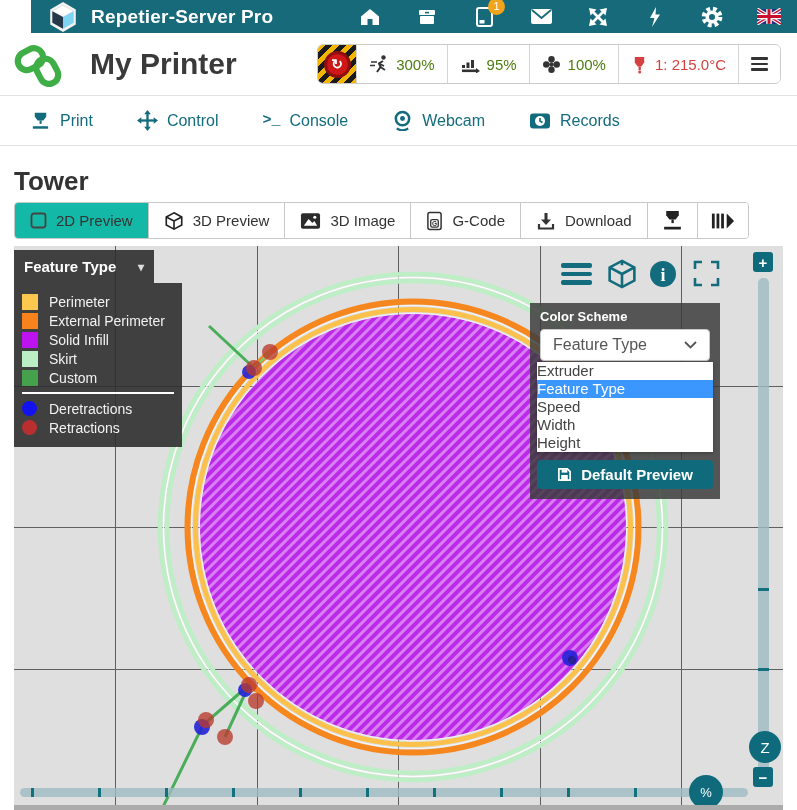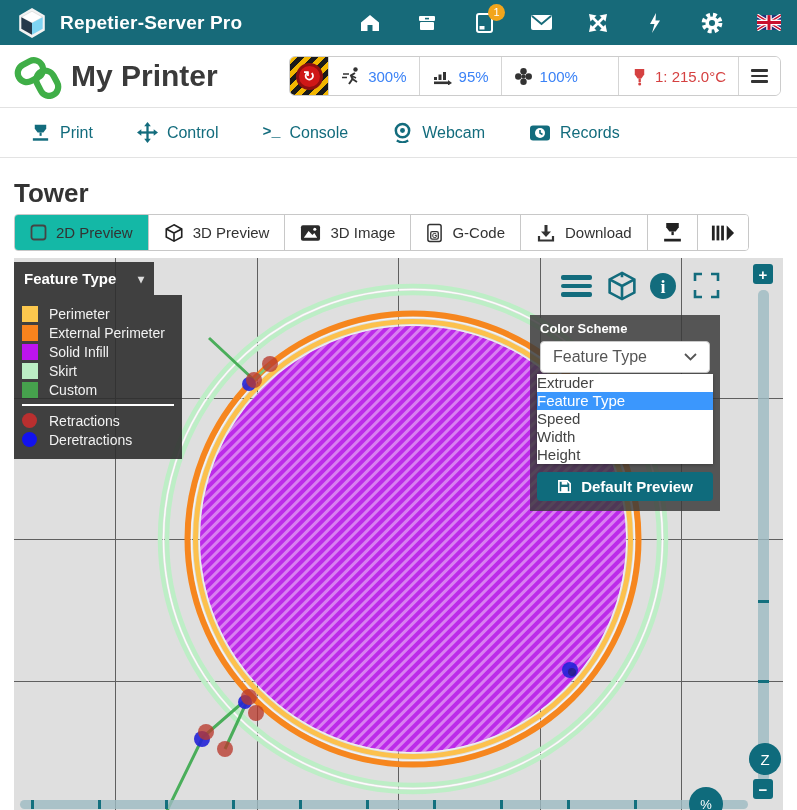--- a/index.html
+++ b/index.html
@@ -1,36 +1,36 @@
 <!DOCTYPE html>
 <html><head>
 <meta charset="utf-8">
 <style>
   * { margin:0; padding:0; box-sizing:border-box; }
   html,body { width:797px; height:810px; overflow:hidden; background:#fff;
     font-family:"Liberation Sans", sans-serif; }
   
-  .navbar { height:45px; background:#176a79; display:flex; align-items:center; padding:0 16px; }
+  .navbar { height:33px; background:#176a79; display:flex; align-items:center; padding:0 16px;margin-left:31px; }
   .navbar .logo { width:32px; height:32px; margin-right:12px; }
   .navbar .title { color:#fff; font-size:19px; font-weight:bold; letter-spacing:.2px; }
   .nav-icons { margin-left:auto; display:flex; align-items:center; gap:33px; }
   .nav-ic { position:relative; width:24px; height:24px; display:flex; align-items:center; justify-content:center; cursor:pointer; }
   .badge { position:absolute; top:-7px; right:-9px; width:17px; height:17px; border-radius:50%;
     background:#f2a51c; color:#fff; font-size:11px; display:flex; align-items:center; justify-content:center; }
   
   .phead { height:63px; display:flex; align-items:center; padding:0 16px 0 14px; border-bottom:1px solid #e2e2e2; }
-  .phead .pname { font-size:30px; font-weight:bold; color:#3a3a3a; margin-left:7px; }
+  .phead .pname { font-size:30px; font-weight:bold; color:#3a3a3a; margin-left:26px; }
   .stats { margin-left:auto; display:flex; align-items:stretch; height:40px; border:1px solid #ccc; border-radius:6px; overflow:hidden; background:#fff; }
   .estop { width:38px; display:flex; align-items:center; justify-content:center;
     background:repeating-linear-gradient(135deg,#f2b600 0 5px,#1a1a1a 5px 10px); cursor:pointer; }
   .estop-circle { width:27px; height:27px; border-radius:50%; background:#cf1717; border:3px solid #8d0f0f;
     color:#fff; font-size:14px; font-weight:bold; display:flex; align-items:center; justify-content:center; }
   .stat { display:flex; align-items:center; gap:7px; padding:0 12px; border-left:1px solid #d5d5d5;
-    font-size:15px; color:#3b82f6; cursor:pointer; background:#fff; }
-  .stat.red { color:#d54141;margin-left:28px; }
+    font-size:15px; color:#4d7c0f; cursor:pointer; background:#fff; }
+  .stat.red { color:#d54141; }
   .menu-bars { display:flex; flex-direction:column; gap:3px; }
   .menu-bars i { display:block; width:17px; height:2.5px; background:#333; border-radius:1px; }
   
   .tabs { height:50px; display:flex; align-items:center; gap:44px; padding-left:30px; border-bottom:1px solid #e3e3e3; }
   .tab { display:flex; align-items:center; gap:9px; color:#136c7d; font-size:16px; cursor:pointer; }
   .console-glyph { font-family:"Liberation Mono", monospace; font-weight:bold; font-size:15px; }
   
   .main { padding:0 14px; }
   .page-title { font-size:26px; line-height:30px; font-weight:bold; color:#333; margin:20px 0 6px; }
   .btn-group { display:inline-flex; height:37px; border:1px solid #c8c8c8; border-radius:4px; overflow:hidden; background:#fff; }
@@ -388,26 +388,26 @@
       <div class="lrow">
           <span class="sw" style="background-color: rgb(188, 238, 197);"></span>
           <span>Skirt</span>
         </div>
       <div class="lrow">
           <span class="sw" style="background-color: rgb(70, 161, 77);"></span>
           <span>Custom</span>
         </div>
       <div class="ldivider"></div>
       <div class="lrow">
+          <span class="dot" style="background-color: rgb(18, 18, 238);"></span>
+          <span>Deretractions</span>
+        </div>
+      <div class="lrow">
           <span class="dot" style="background-color: rgb(185, 47, 47);"></span>
           <span>Retractions</span>
-        </div>
-      <div class="lrow">
-          <span class="dot" style="background-color: rgb(18, 18, 238);"></span>
-          <span>Deretractions</span>
         </div>
     </div>
 
     <div class="tb-menu">
         <i></i>
         <i></i>
         <i></i>
       </div>
     <svg class="tb-icon" style="left:592px;top:12px" width="32" height="32" viewBox="0 0 22 22">
       <polygon points="11,2 19.5,6.5 19.5,15.5 11,20 2.5,15.5 2.5,6.5" fill="none" stroke="#136c7d" stroke-width="1.8"></polygon>

